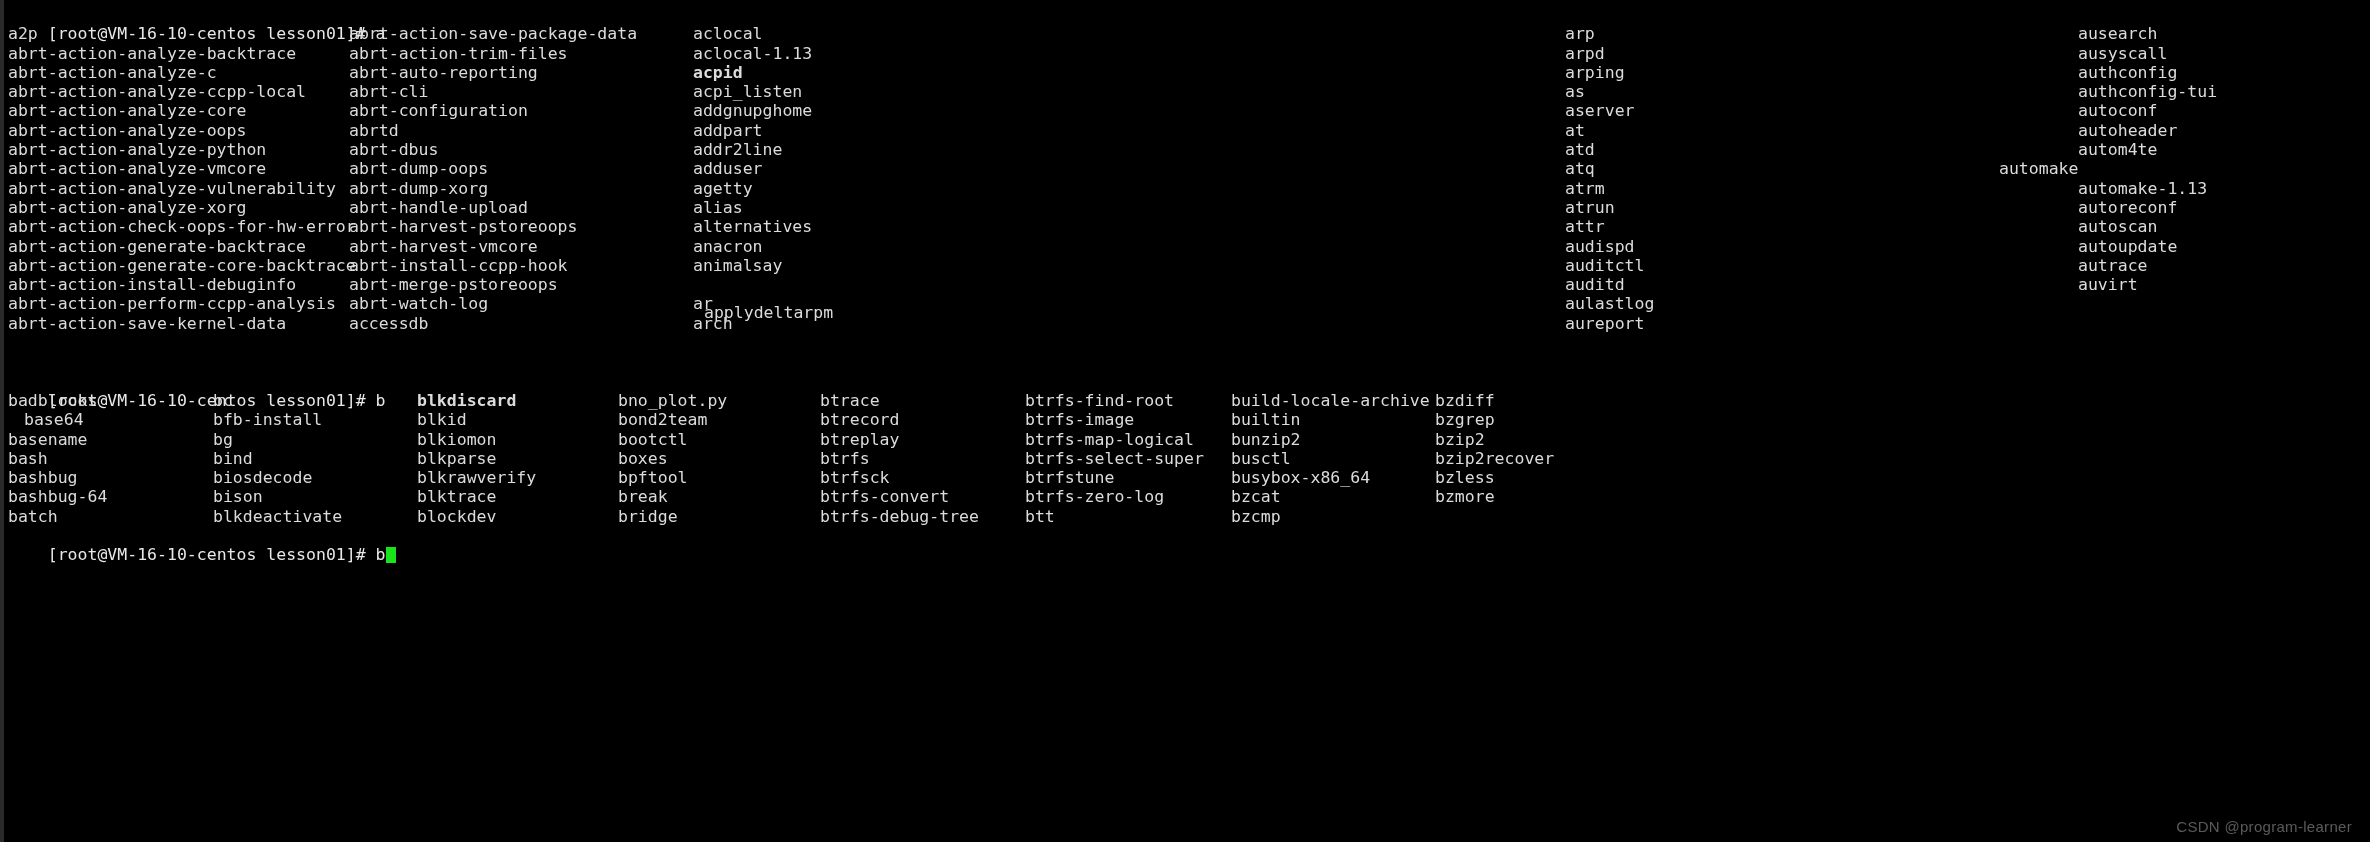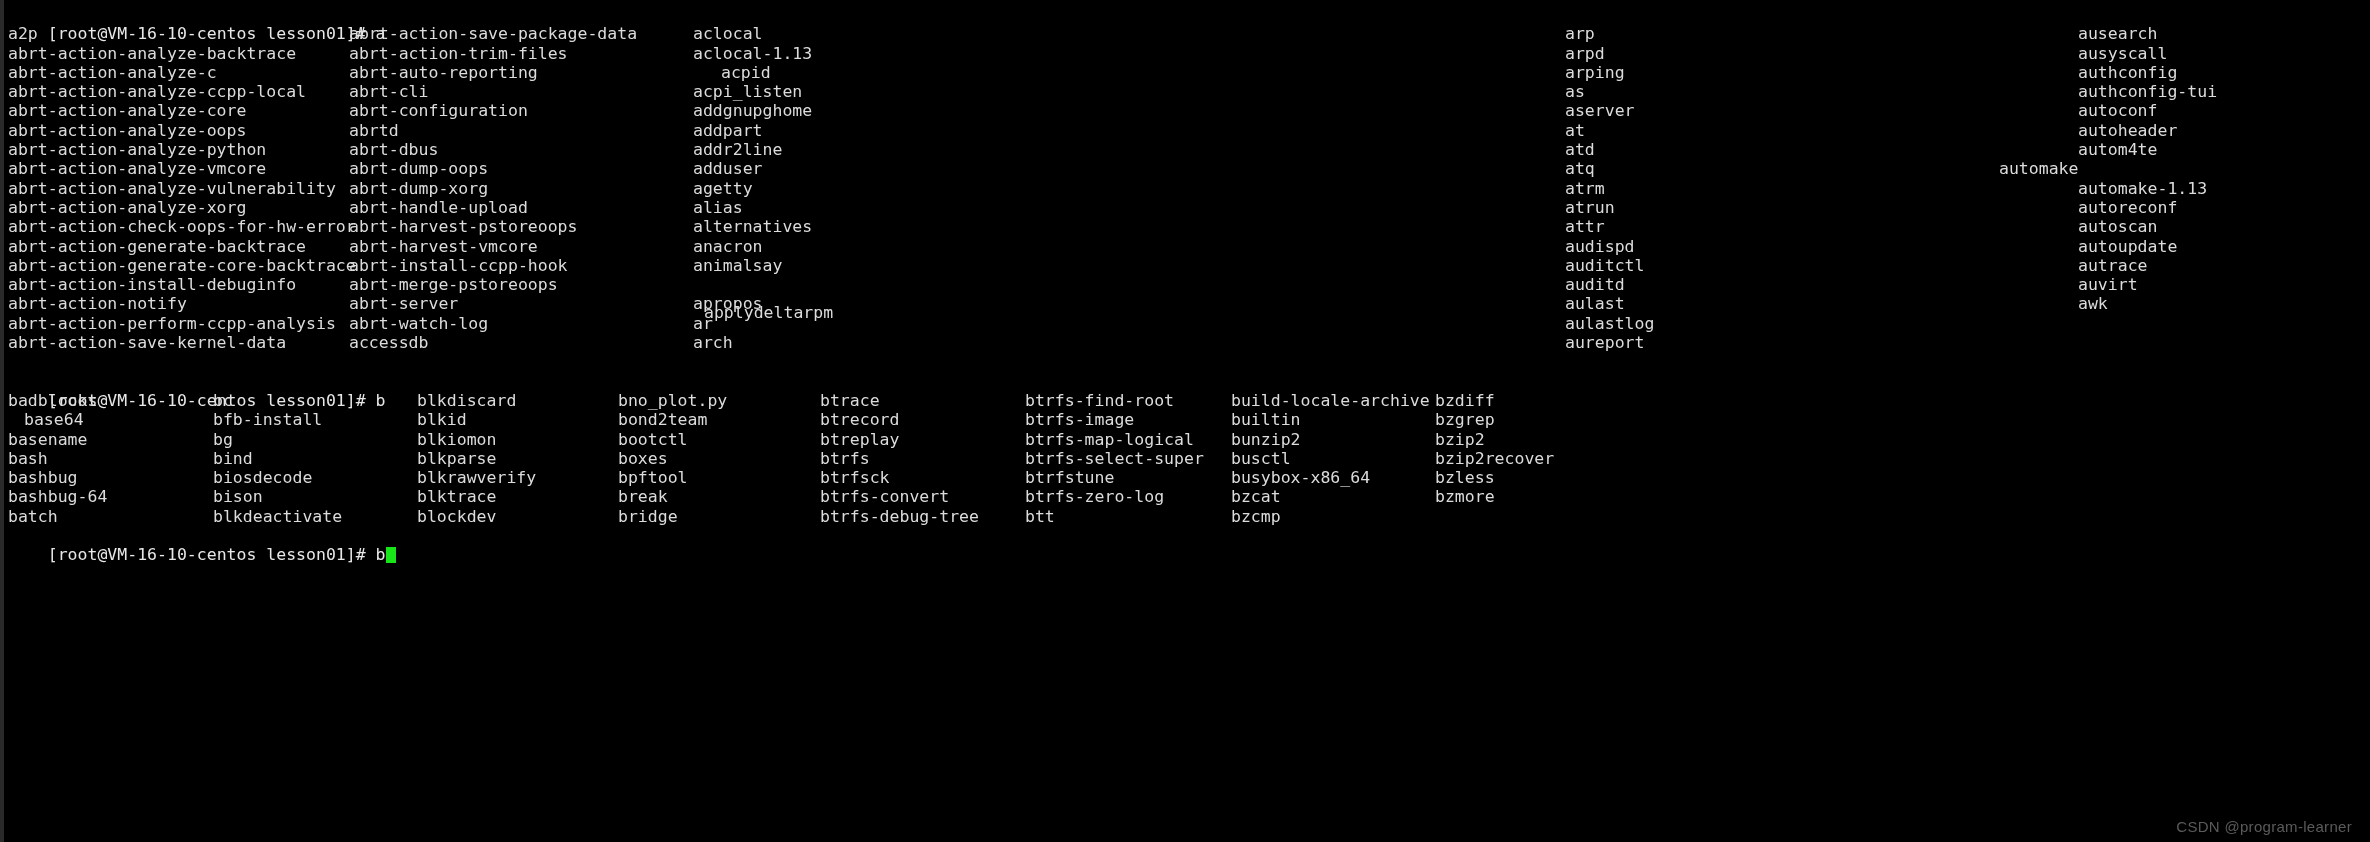--- a/index.html
+++ b/index.html
@@ -101,21 +101,21 @@
       <div class="row">
         <span class="cell" style="left: 8px;">abrt-action-analyze-backtrace</span>
         <span class="cell" style="left: 349px;">abrt-action-trim-files</span>
         <span class="cell" style="left: 693px;">aclocal-1.13</span>
         <span class="cell" style="left: 1565px;">arpd</span>
         <span class="cell" style="left: 2078px;">ausyscall</span>
       </div>
       <div class="row">
         <span class="cell" style="left: 8px;">abrt-action-analyze-c</span>
         <span class="cell" style="left: 349px;">abrt-auto-reporting</span>
-        <span class="cell" style="left: 721px;">acpid</span>
+        <span class="cell" style="left: 693px; font-weight: bold;">acpid</span>
         <span class="cell" style="left: 1565px;">arping</span>
         <span class="cell" style="left: 2078px;">authconfig</span>
       </div>
       <div class="row">
         <span class="cell" style="left: 8px;">abrt-action-analyze-ccpp-local</span>
         <span class="cell" style="left: 349px;">abrt-cli</span>
         <span class="cell" style="left: 693px;">acpi_listen</span>
         <span class="cell" style="left: 1565px;">as</span>
         <span class="cell" style="left: 2078px;">authconfig-tui</span>
       </div>
@@ -183,27 +183,20 @@
         <span class="cell" style="left: 2078px;">autrace</span>
       </div>
       <div class="row">
         <span class="cell" style="left: 8px;">abrt-action-install-debuginfo</span>
         <span class="cell" style="left: 349px;">abrt-merge-pstoreoops</span>
         <span class="cell" style="left: 704px; margin-top: 28px;">applydeltarpm</span>
         <span class="cell" style="left: 1565px;">auditd</span>
         <span class="cell" style="left: 2078px;">auvirt</span>
       </div>
       <div class="row">
-        <span class="cell" style="left: 8px;">abrt-action-notify</span>
-        <span class="cell" style="left: 349px;">abrt-server</span>
-        <span class="cell" style="left: 693px;">apropos</span>
-        <span class="cell" style="left: 1565px;">aulast</span>
-        <span class="cell" style="left: 2078px;">awk</span>
-      </div>
-      <div class="row">
         <span class="cell" style="left: 8px;">abrt-action-perform-ccpp-analysis</span>
         <span class="cell" style="left: 349px;">abrt-watch-log</span>
         <span class="cell" style="left: 693px;">ar</span>
         <span class="cell" style="left: 1565px;">aulastlog</span>
       </div>
       <div class="row">
         <span class="cell" style="left: 8px;">abrt-action-save-kernel-data</span>
         <span class="cell" style="left: 349px;">accessdb</span>
         <span class="cell" style="left: 693px;">arch</span>
         <span class="cell" style="left: 1565px;">aureport</span>
@@ -211,21 +204,21 @@
     </div>
 
   <div class="prompt-line">
     <span>[root@VM-16-10-centos lesson01]# b</span>
   </div>
 
   <div class="block" id="block-b" style="height: 135.1px;">
       <div class="row">
         <span class="cell" style="left: 8px;">badblocks</span>
         <span class="cell" style="left: 213px;">bc</span>
-        <span class="cell" style="left: 417px;">blkdiscard</span>
+        <span class="cell" style="left: 417px; font-weight: bold;">blkdiscard</span>
         <span class="cell" style="left: 618px;">bno_plot.py</span>
         <span class="cell" style="left: 820px;">btrace</span>
         <span class="cell" style="left: 1025px;">btrfs-find-root</span>
         <span class="cell" style="left: 1231px;">build-locale-archive</span>
         <span class="cell" style="left: 1435px;">bzdiff</span>
       </div>
       <div class="row">
         <span class="cell" style="left: 24px;">base64</span>
         <span class="cell" style="left: 213px;">bfb-install</span>
         <span class="cell" style="left: 417px;">blkid</span>

